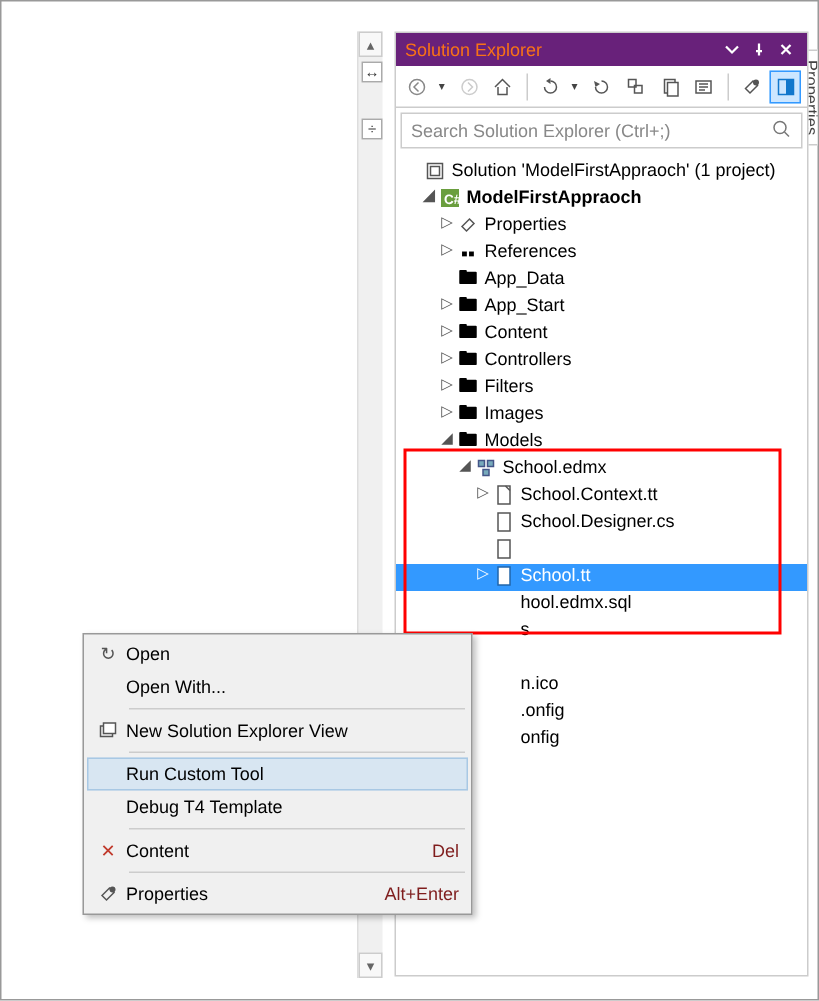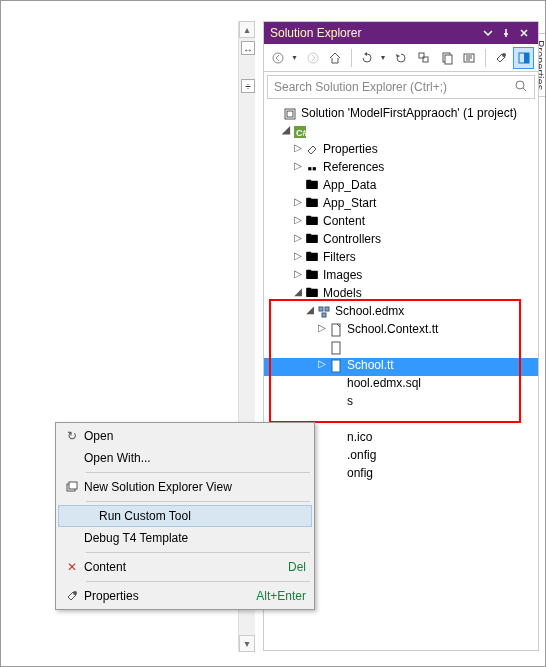--- a/index.html
+++ b/index.html
@@ -17,21 +17,21 @@
     position: absolute;
     top: 20px; right: 6px;
     width: 276px; height: 630px;
     background: #fff;
     border: 1px solid #ccc;
     display: flex;
     flex-direction: column;
   }
   .panel-title {
     background: #68217a;
-    color: #fef9c3;
+    color: #f97316;
     height: 22px;
     display: flex;
     align-items: center;
     padding: 0 6px;
     font-size: 12px;
   }
   .panel-title .spacer { flex: 1; }
   .panel-title .win-btn {
     width: 16px; height: 16px;
     display: flex; align-items: center; justify-content: center;
@@ -130,28 +130,28 @@
     display: flex;
     align-items: center;
     height: 22px;
     padding: 0 6px 0 2px;
     cursor: pointer;
   }
   .ctxmenu .mitem.hover {
     background: #d8e6f2;
     border: 1px solid #a8c8e4;
     height: 22px;
-    padding: 0 5px 0 16px;
+    padding: 0 5px 0 1px;
   }
   .ctxmenu .micon {
     width: 24px; display: inline-flex; justify-content: center;
     color: #555;
   }
   .ctxmenu .mlabel { flex: 1; }
-  .ctxmenu .mshortcut { color: #15803d; }
+  .ctxmenu .mshortcut { color: #7f1d1d; }
   .ctxmenu .msep {
     height: 1px; background: #ccc;
     margin: 3px 2px 3px 28px;
   }
 
   
   .side-tab {
     position: absolute;
     top: 32px; right: -4px;
     writing-mode: vertical-rl;
@@ -318,20 +318,21 @@
     </div>
     <div class="node bold">
       <span class="indent" style="width:10px"></span>
         <span class="tw">◢</span>
       <span class="ico">
           <svg width="14" height="14">
             <rect x="1" y="1" width="12" height="12" fill="#6a9e3e"></rect>
             <text x="3" y="11" font-size="9" fill="#fff">C#</text>
           </svg>
         </span>
+      <span>ModelFirstAppraoch</span>
     </div>
     <div class="node">
       <span class="indent" style="width:22px"></span>
         <span class="tw">▷</span>
       <span class="ico">
           <svg width="14" height="14">
             <path d="M3 8 L8 3 L11 6 L6 11 Z" fill="none" stroke="#555"></path>
           </svg>
         </span>
       <span>Properties</span>
@@ -399,20 +400,30 @@
     <div class="node">
         <span class="indent" style="width:46px"></span>
         <span class="tw">▷</span>
         <span class="ico">
           <svg width="14" height="14">
             <rect x="3" y="1" width="8" height="12" fill="#fff" stroke="#555"></rect>
             <path d="M8 1 L11 4" stroke="#555"></path>
           </svg>
         </span>
         <span>School.Context.tt</span>
+      </div>
+    <div class="node">
+        <span class="indent" style="width:46px"></span>
+        <span class="tw"></span>
+        <span class="ico">
+          <svg width="14" height="14">
+            <rect x="3" y="1" width="8" height="12" fill="#fff" stroke="#555"></rect>
+          </svg>
+        </span>
+        <span>School.Designer.cs</span>
       </div>
     <div class="node">
         <span class="indent" style="width:46px"></span>
         <span class="tw"></span>
         <span class="ico">
           <svg width="14" height="14">
             <rect x="3" y="1" width="8" height="12" fill="#fff" stroke="#555"></rect>
           </svg>
         </span>
       </div>

